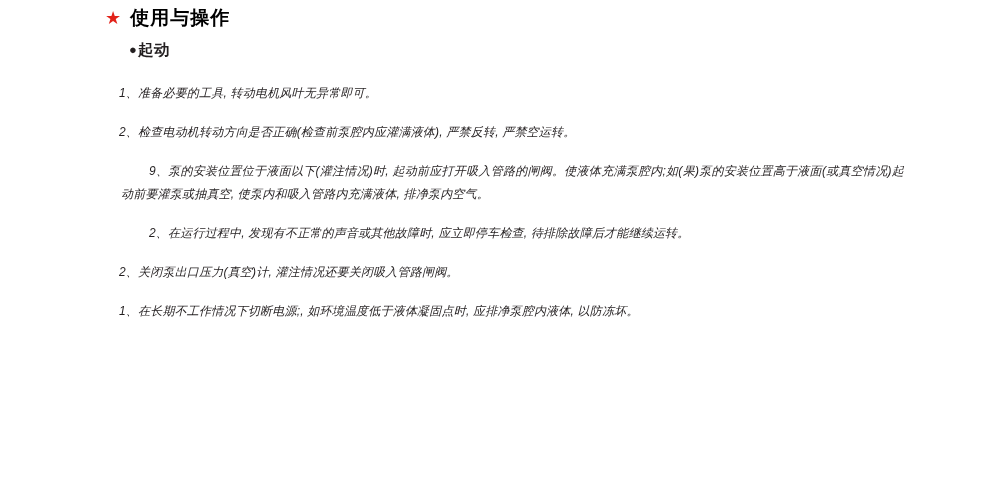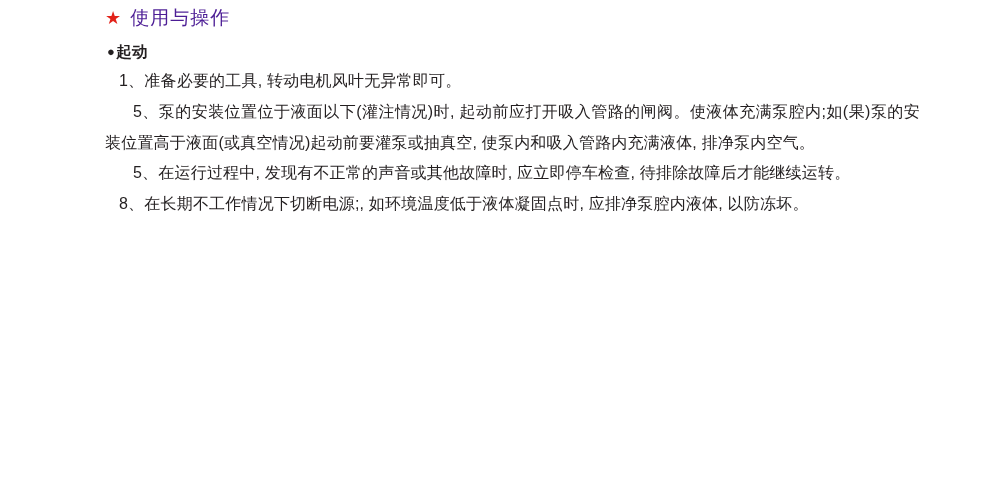--- a/index.html
+++ b/index.html
@@ -36,48 +36,50 @@
     margin-top: 6px;
     margin-bottom: 6px;
   }
   .star-icon {
     color: #e2231a;
     font-size: 18px;
     line-height: 1;
     display: inline-block;
   }
   .section-title {
-    color: #4c1d95;
+    color: #000000;
     font-size: 19px;
-    font-weight: normal;
+    font-weight: bold;
     letter-spacing: 1px;
     line-height: 1.3;
   }
 
   
   .sub-head {
     font-size: 15.5px;
     font-weight: bold;
     line-height: 1.9;
-    margin-left: 2px;
+    margin-left: 24px;
     letter-spacing: 0.3px;
+    font-family: Liberation Mono, monospace;
   }
   .bullet-dot {
     font-size: 13px;
     vertical-align: 1px;
     margin-right: 1px;
   }
 
   
   .para {
-    font-size: 16px;
+    font-size: 12px;
     line-height: 1.92;
     text-align: justify;
     letter-spacing: 0.2px;
-    margin: 0;
+    margin: 16px;
+    font-style: italic;
   }
   .para.indent {
     text-indent: 28px;
   }
   .para.flush {
     text-indent: 0;
     margin-left: 14px;
   }
 </style>
 </head>
@@ -89,20 +91,22 @@
     <div class="section-head">
       <span class="star-icon">★</span>
       <span class="section-title">使用与操作</span>
     </div>
 
     <div class="sub-head">
       <span class="bullet-dot">●</span><span>起动</span>
     </div>
 
     <p class="para flush">1、准备必要的工具, 转动电机风叶无异常即可。</p>
-    <p class="para indent">5、泵的安装位置位于液面以下(灌注情况)时, 起动前应打开吸入管路的闸阀。使液体充满泵腔内;如(果)泵的安装位置高于液面(或真空情况)起动前要灌泵或抽真空, 使泵内和吸入管路内充满液体, 排净泵内空气。</p>
-    <p class="para indent">5、在运行过程中, 发现有不正常的声音或其他故障时, 应立即停车检查, 待排除故障后才能继续运转。</p>
+    <p class="para flush">2、检查电动机转动方向是否正确(检查前泵腔内应灌满液体), 严禁反转, 严禁空运转。</p>
+    <p class="para indent">9、泵的安装位置位于液面以下(灌注情况)时, 起动前应打开吸入管路的闸阀。使液体充满泵腔内;如(果)泵的安装位置高于液面(或真空情况)起动前要灌泵或抽真空, 使泵内和吸入管路内充满液体, 排净泵内空气。</p>
+    <p class="para indent">2、在运行过程中, 发现有不正常的声音或其他故障时, 应立即停车检查, 待排除故障后才能继续运转。</p>
 
 
-    <p class="para flush">8、在长期不工作情况下切断电源;, 如环境温度低于液体凝固点时, 应排净泵腔内液体, 以防冻坏。</p>
+    <p class="para flush">2、关闭泵出口压力(真空)计, 灌注情况还要关闭吸入管路闸阀。</p>
+    <p class="para flush">1、在长期不工作情况下切断电源;, 如环境温度低于液体凝固点时, 应排净泵腔内液体, 以防冻坏。</p>
 
   </div>
 </div>
 
 </body></html>

